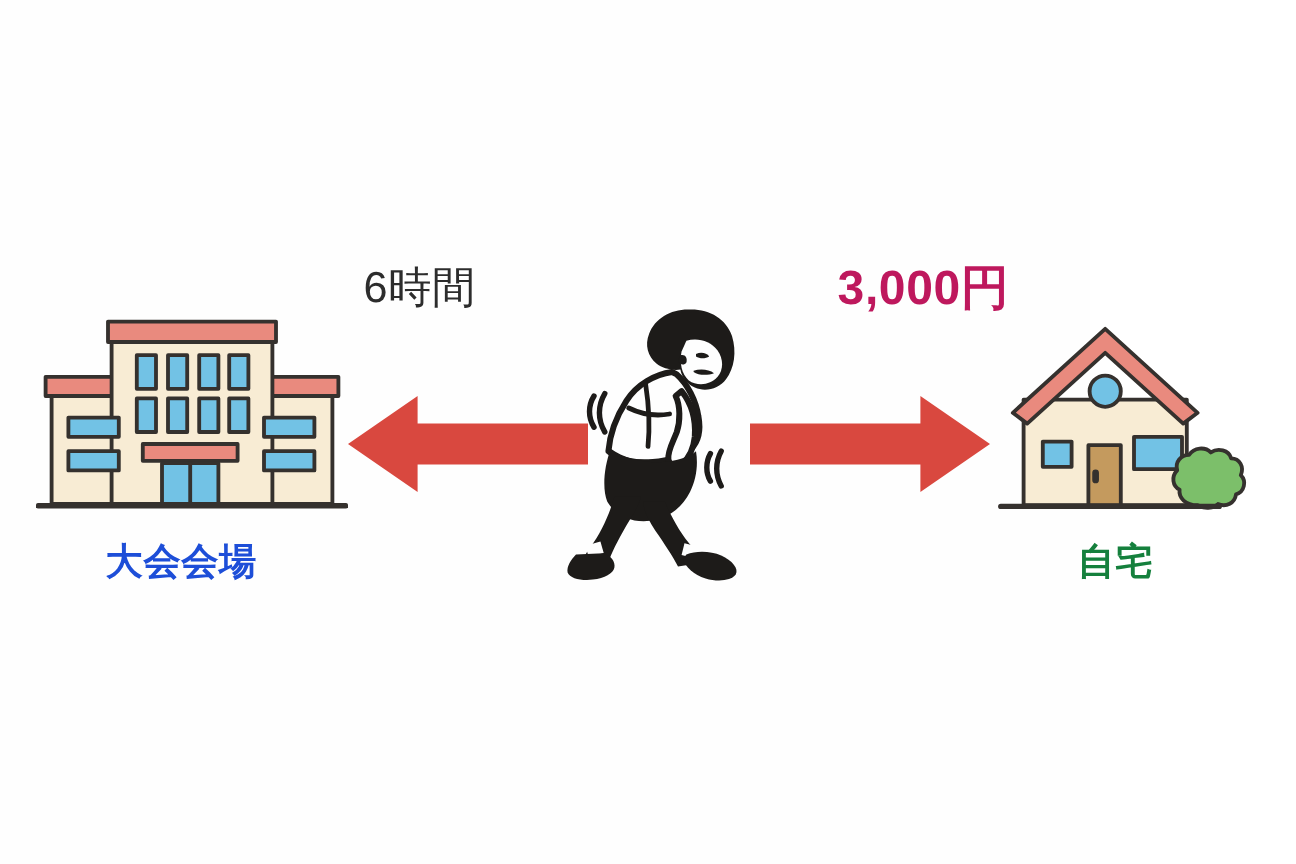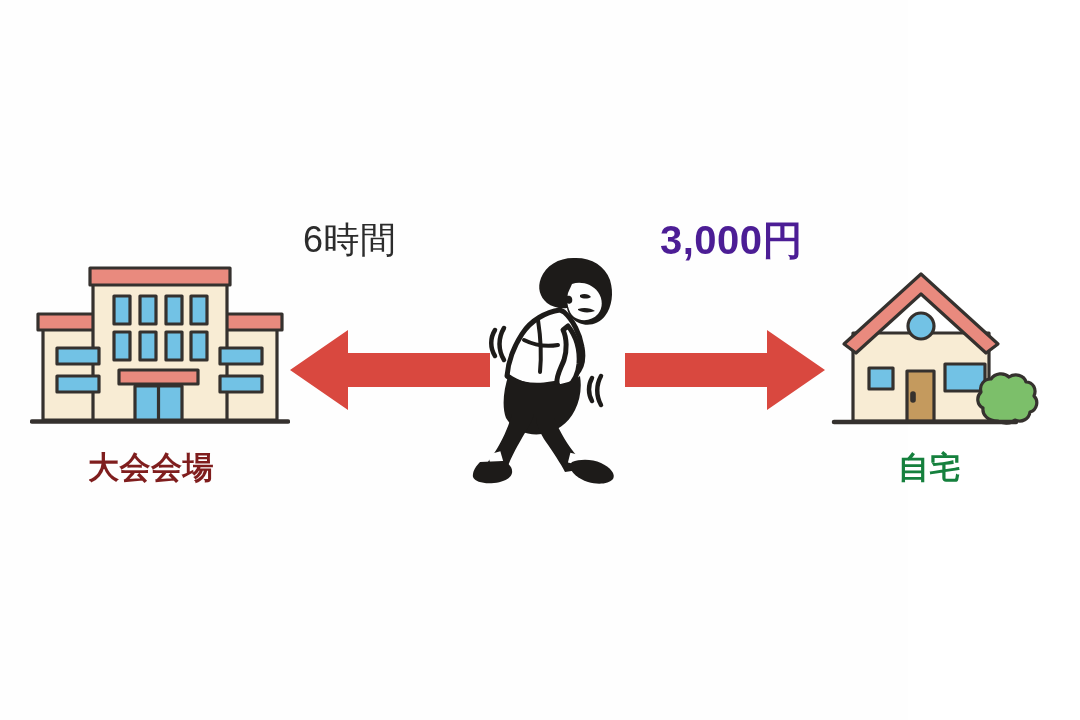--- a/index.html
+++ b/index.html
@@ -30,31 +30,31 @@
     line-height: 1;
   }
   #time-label {
     left: 303px;
     top: 222px;
     font-size: 36px;
     color: #2c2c2c;
     font-weight: 500;
   }
   #cost-label {
-    left: 660px;
+    left: 698px;
     top: 220px;
     font-size: 40px;
-    color: #4c1d95;
+    color: #be185d;
     font-weight: 700;
   }
   #venue-label {
     left: 88px;
     top: 452px;
     font-size: 31px;
-    color: #7f1d1d;
+    color: #1d4ed8;
     font-weight: 700;
   }
   #home-label {
     left: 898px;
     top: 452px;
     font-size: 31px;
     color: #15803d;
     font-weight: 700;
   }
 

